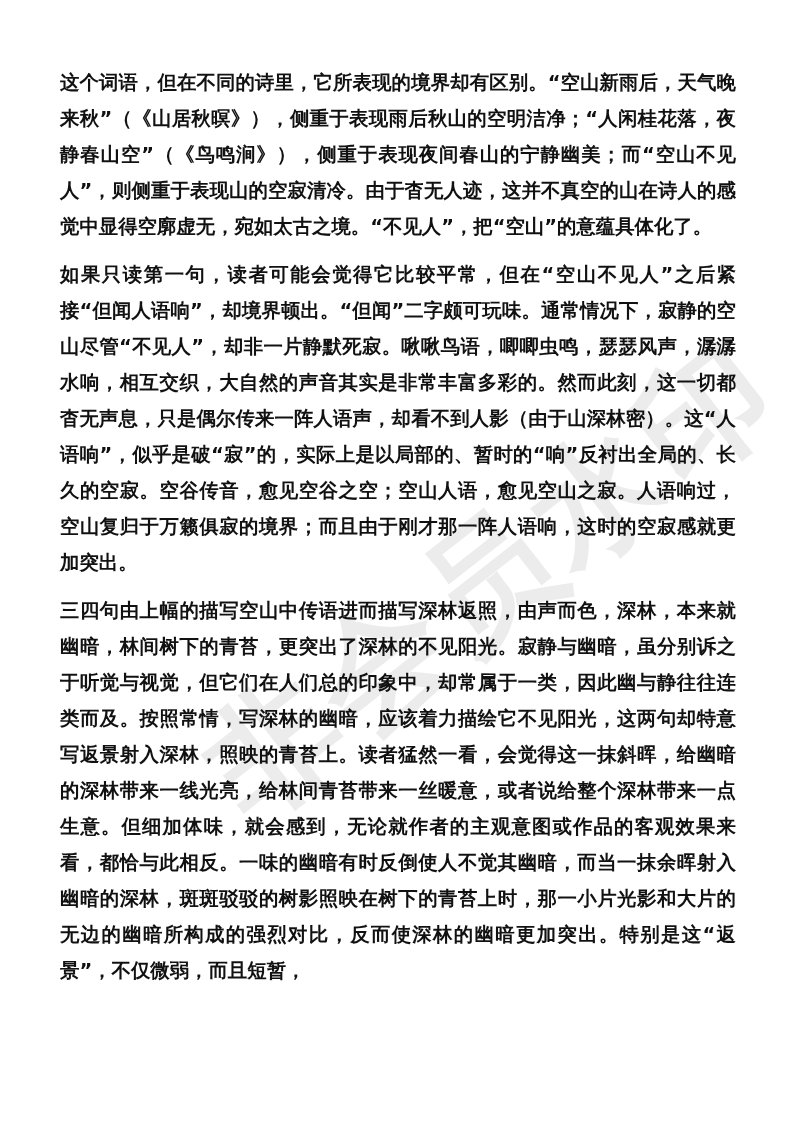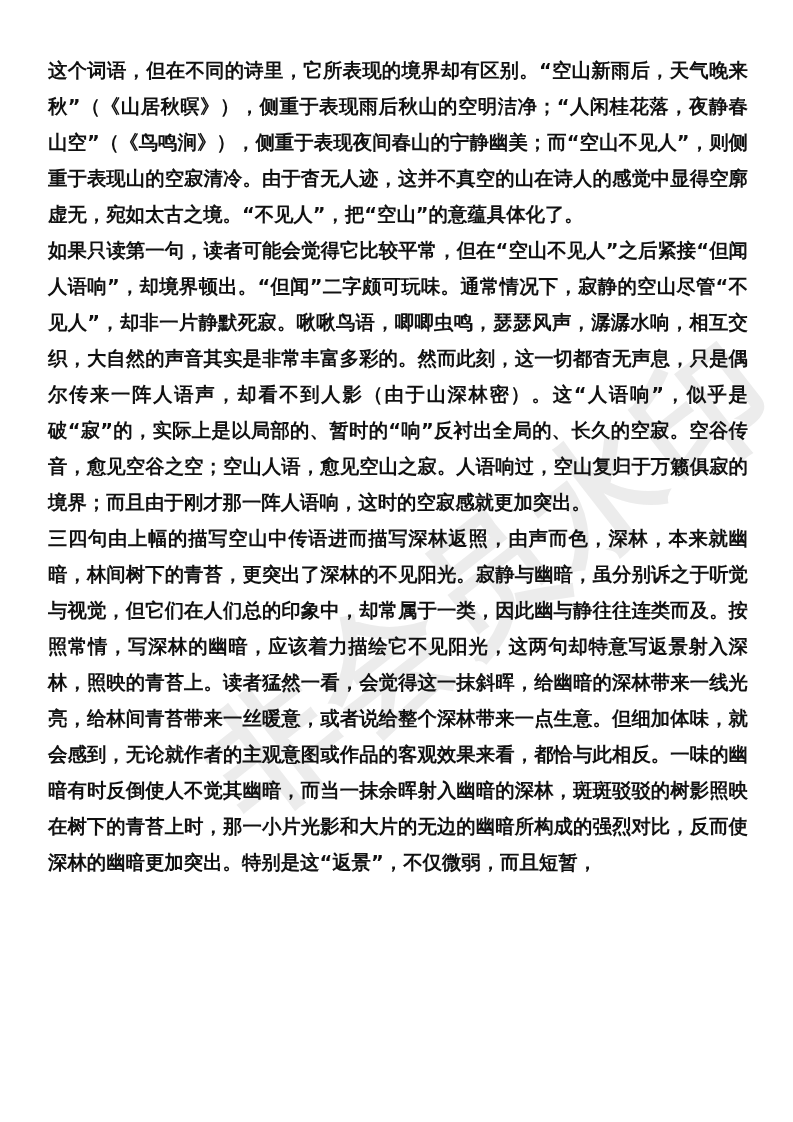--- a/index.html
+++ b/index.html
@@ -3,21 +3,21 @@
 <meta charset="utf-8">
 <style>
   html, body { margin: 0; padding: 0; background: #ffffff; }
   body { width: 793px; height: 1122px; position: relative; overflow: hidden; }
   .page {
     position: absolute; left: 48px; top: 53px; width: 700px;
     font-family: "DejaVu Sans", "Liberation Sans", sans-serif;
     font-weight: bold; font-size: 19.4px; line-height: 36px; color: #111111;
     text-align: justify; word-break: break-all;
   }
-  .para { margin: 0; padding: 0; }
+  .para { margin: 12px; padding: 0; }
   .watermark {
     position: absolute; left: 150px; top: 470px;
     font-family: "DejaVu Sans", sans-serif; font-size: 130px; font-weight: bold;
     color: rgba(150,150,150,0.18); transform: rotate(-38deg);
     transform-origin: left top; white-space: nowrap; pointer-events: none;
     letter-spacing: 6px; top: 720px; left: 170px;
   }
 </style>
 </head>
 <body>

